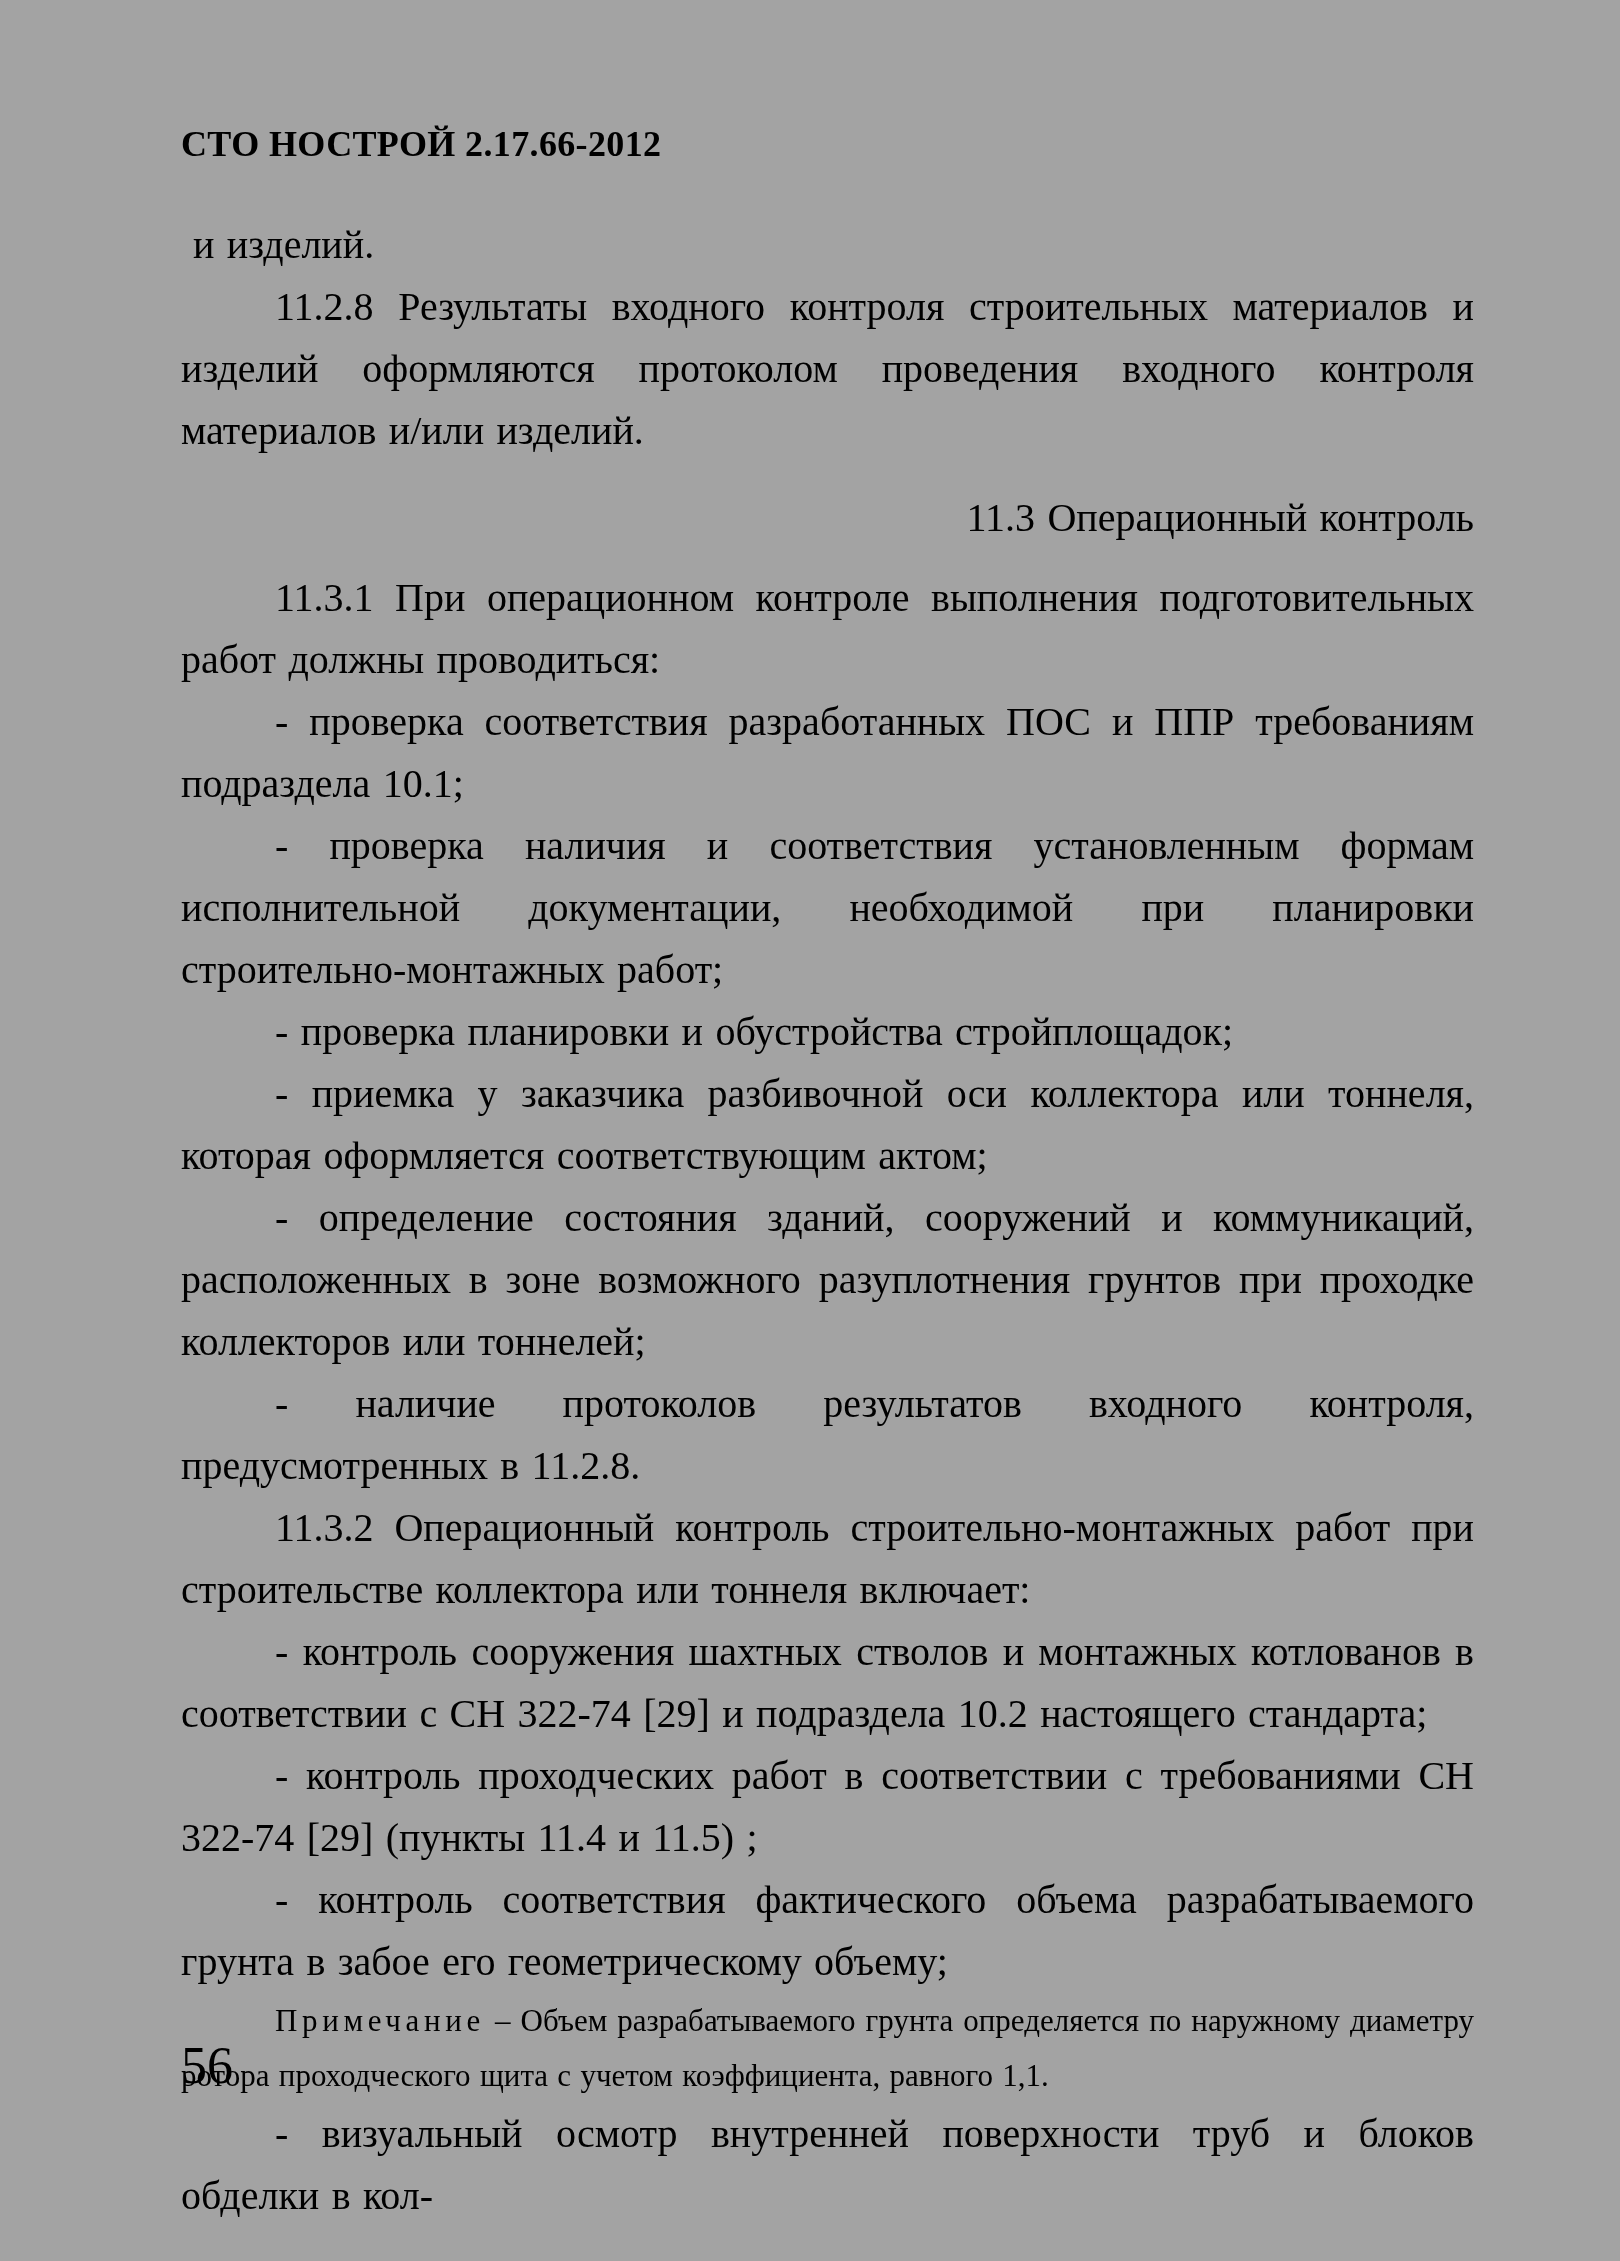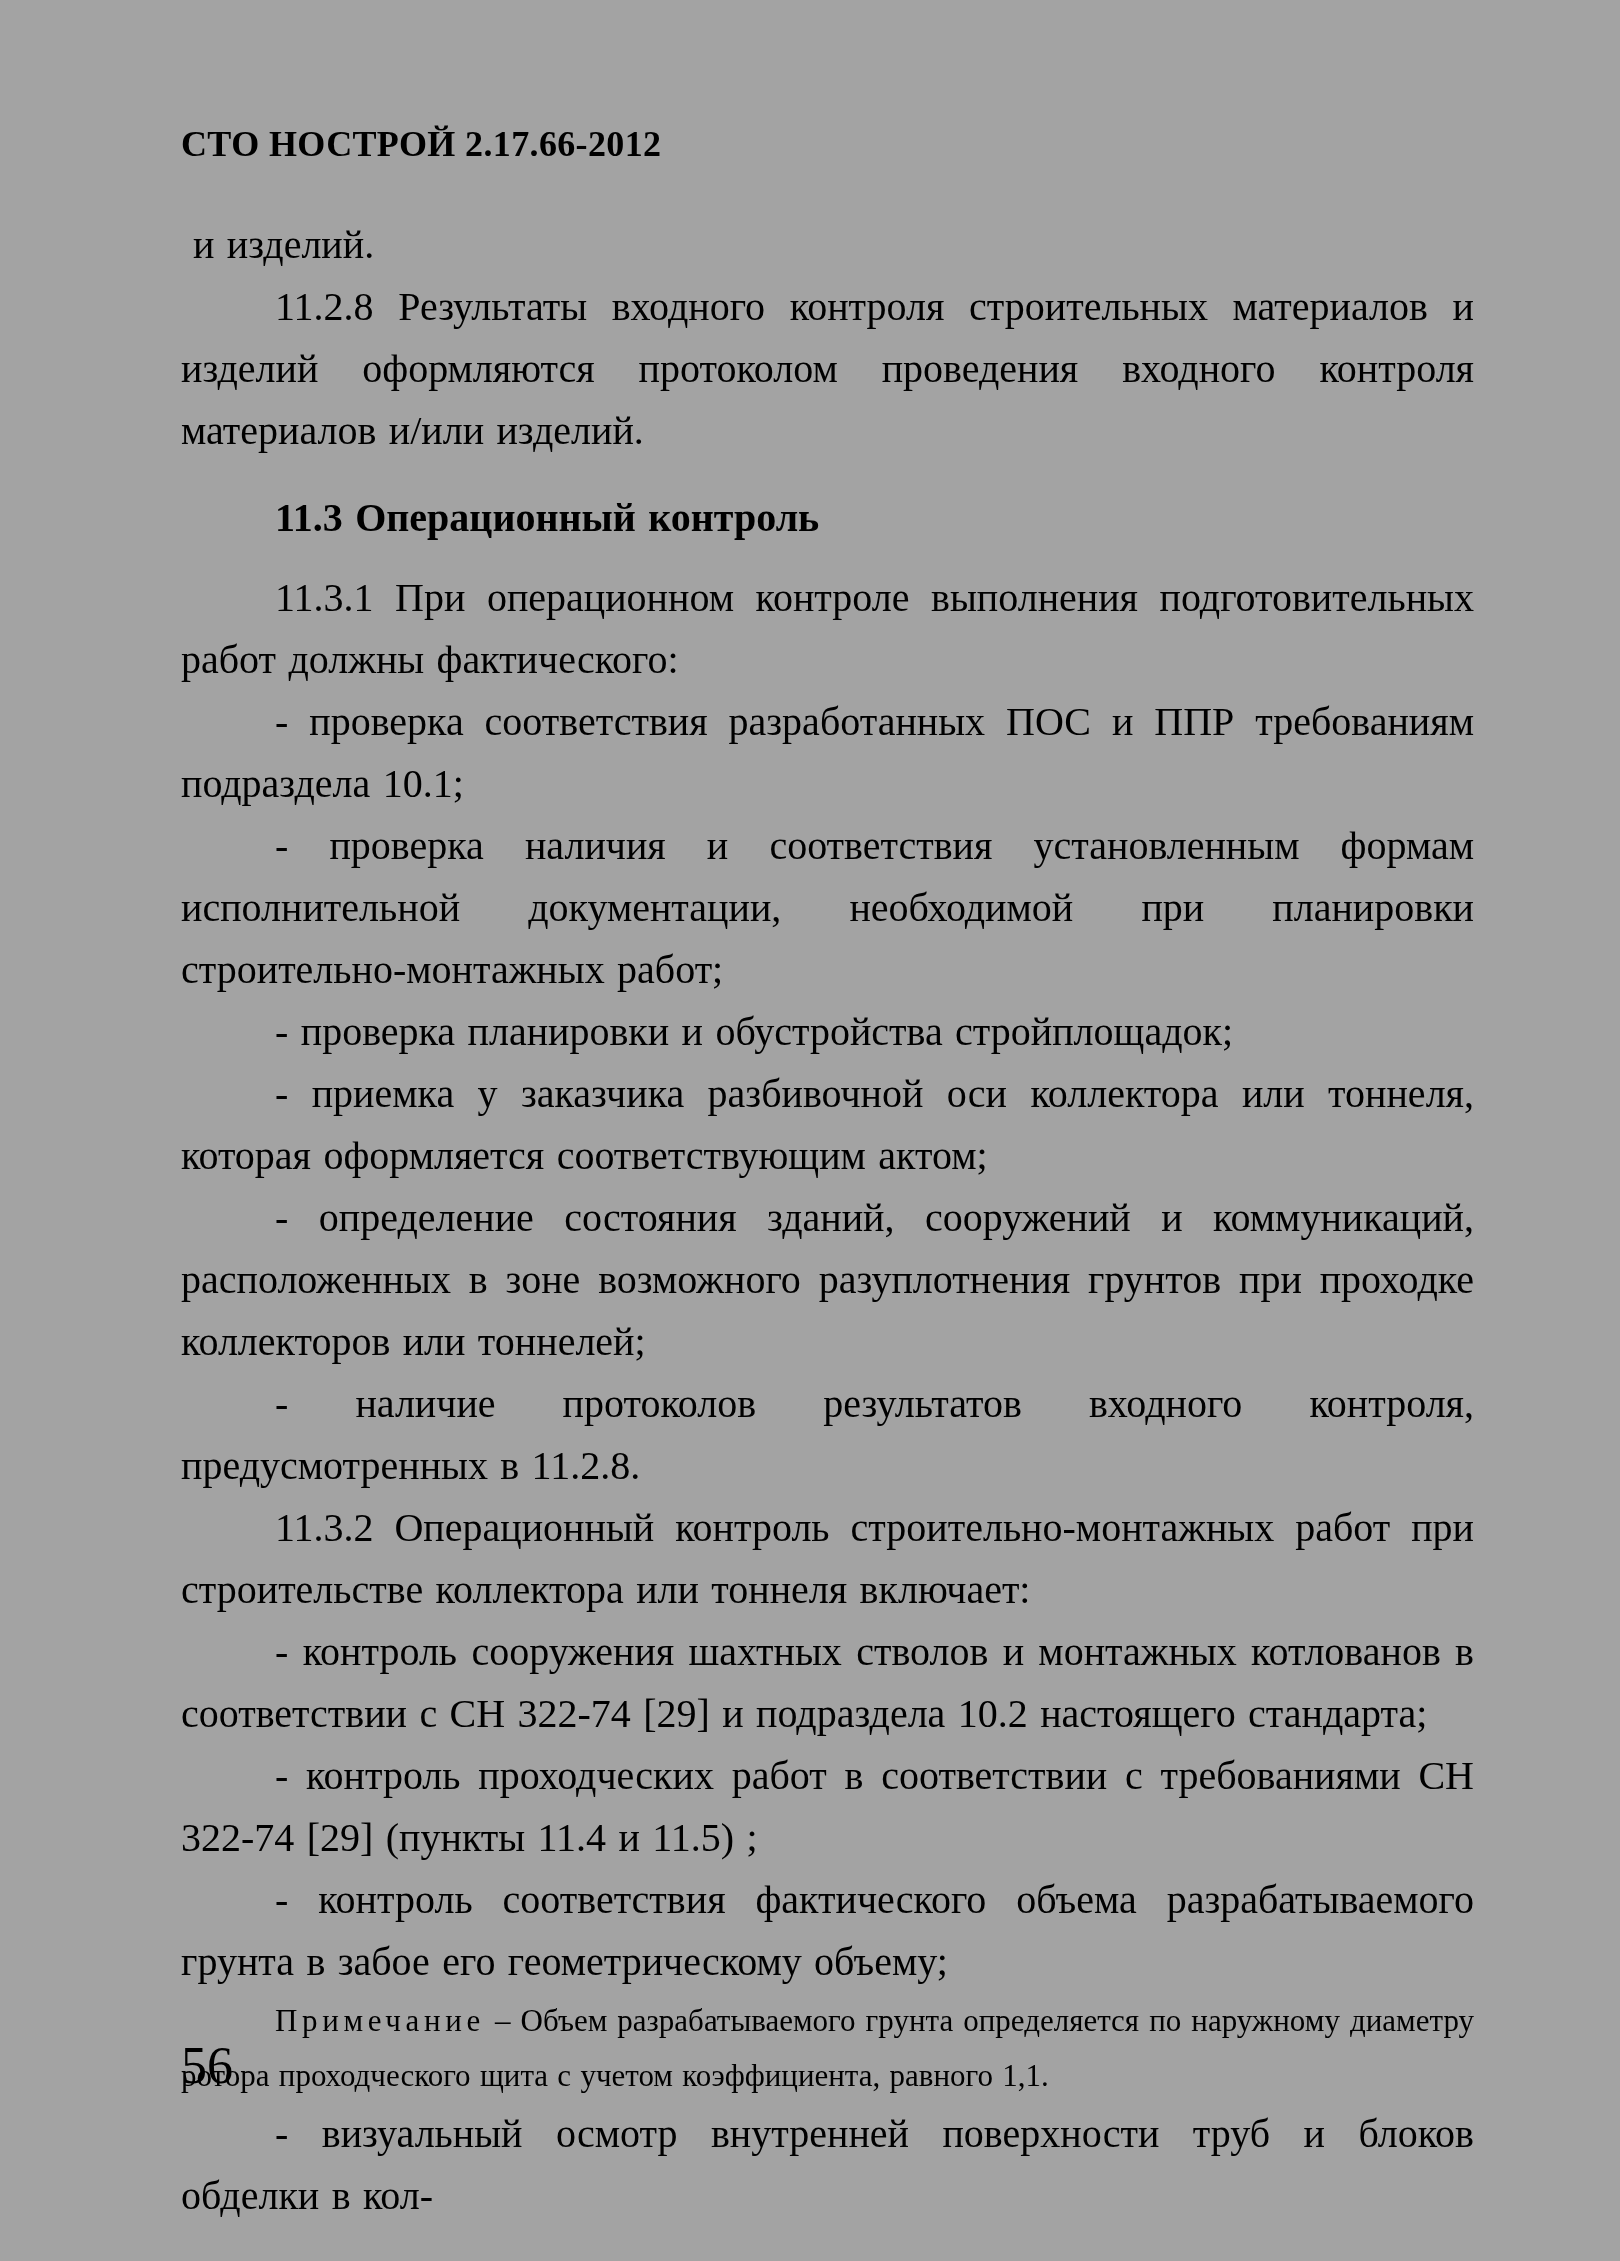--- a/index.html
+++ b/index.html
@@ -36,22 +36,22 @@
     line-height: 62px;
     text-align: justify;
     text-indent: 94px;
     word-spacing: 0.06em;
   }
   p.para.cont {
     text-indent: 0;
     margin-left: 12px;
   }
   p.para.heading {
-    font-weight: bold;
-    text-align: left;
+    font-weight: normal;
+    text-align: right;
     margin-top: 25px;
     margin-bottom: 18.7px;
   }
   p.para.note {
     font-size: 31px;
     line-height: 55px;
     word-spacing: 0.05em;
   }
   .note-label {
     letter-spacing: 0.15em;
@@ -71,21 +71,21 @@
   <div class="content">
 
     <div class="running-header">СТО НОСТРОЙ 2.17.66-2012</div>
 
     <p class="para cont">и изделий.</p>
 
     <p class="para">11.2.8 Результаты входного контроля строительных материалов и изделий оформляются протоколом проведения входного контроля материалов и/или изделий.</p>
 
     <p class="para heading">11.3 Операционный контроль</p>
 
-    <p class="para">11.3.1 При операционном контроле выполнения подготовительных работ должны фактического:</p>
+    <p class="para">11.3.1 При операционном контроле выполнения подготовительных работ должны проводиться:</p>
 
     <p class="para">- проверка соответствия разработанных ПОС и ППР требованиям подраздела 10.1;</p>
 
     <p class="para">- проверка наличия и соответствия установленным формам исполнительной документации, необходимой при планировки строительно-монтажных работ;</p>
 
     <p class="para">- проверка планировки и обустройства стройплощадок;</p>
 
     <p class="para">- приемка у заказчика разбивочной оси коллектора или тоннеля, которая оформляется соответствующим актом;</p>
 
     <p class="para">- определение состояния зданий, сооружений и коммуникаций, расположенных в зоне возможного разуплотнения грунтов при проходке коллекторов или тоннелей;</p>

